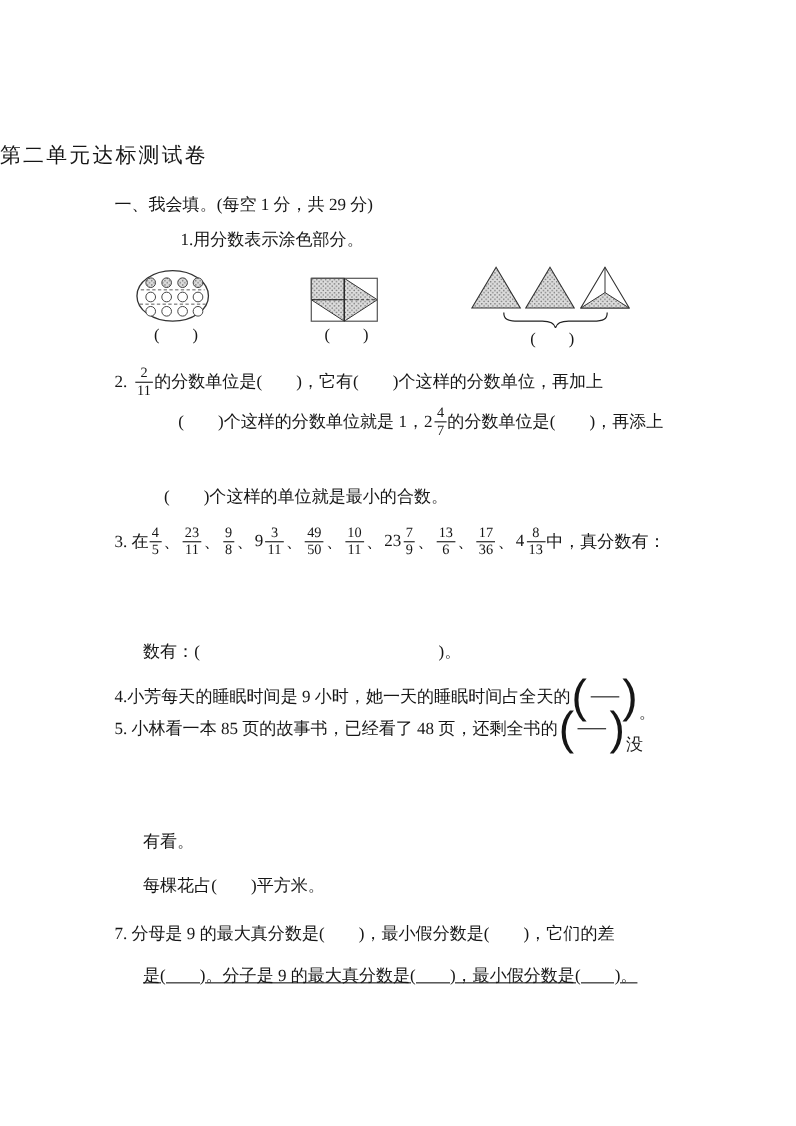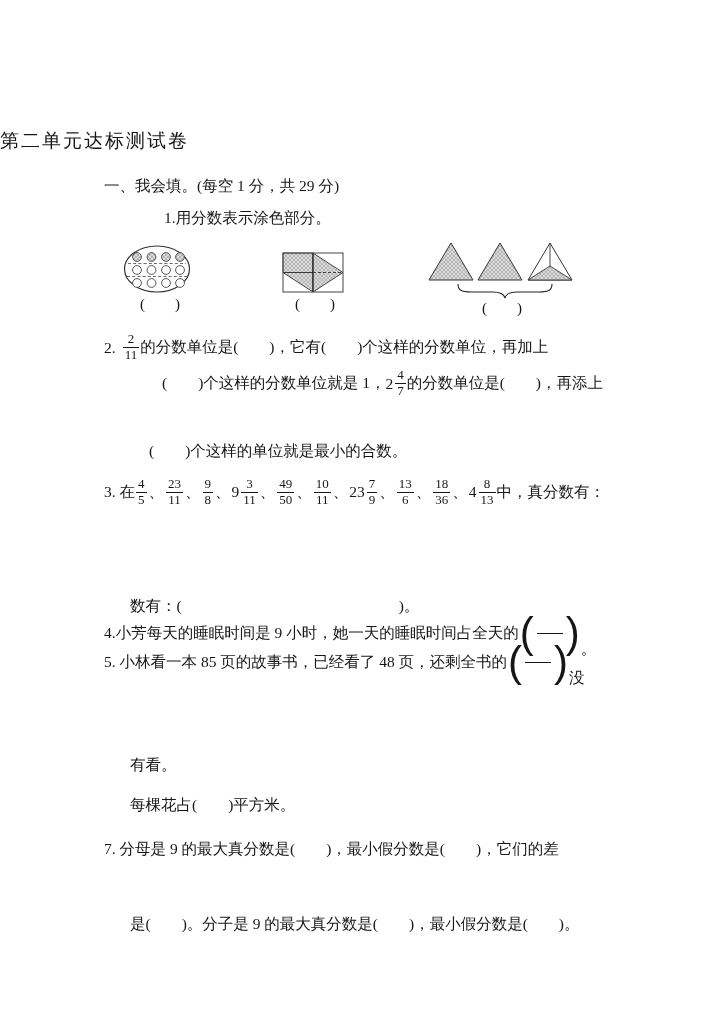--- a/index.html
+++ b/index.html
@@ -161,35 +161,35 @@
     <span class="sep">、</span>
     <span class="mixed">
         <span class="frac">
           <span class="num">13</span>
           <span class="den">6</span>
         </span>
       </span>
     <span class="sep">、</span>
     <span class="mixed">
         <span class="frac">
-          <span class="num">18</span>
+          <span class="num">17</span>
           <span class="den">36</span>
         </span>
       </span>
     <span class="sep">、</span>
     <span class="mixed">
         <span class="mint">4</span>
         <span class="frac">
           <span class="num">8</span>
           <span class="den">13</span>
         </span>
       </span>
     <span>中，真分数有：</span>
   </div>
-  <div class="abs" style="left:130px;top:596px;">数有：(　　　　　　　　　　　　　　)。</div>
+  <div class="abs" style="left:130px;top:582px;">数有：(　　　　　　　　　　　　　　)。</div>
 
   <div class="abs frow" style="left:104px;top:608px;height:50px;">
     <span>4.小芳每天的睡眠时间是 9 小时，她一天的睡眠时间占全天的</span>
     <span class="bigblank">
         <span class="bp">(</span>
         <span class="bbar"></span>
         <span class="bp">)</span>
       </span>
     <span class="post-low">。</span>
   </div>
@@ -201,15 +201,15 @@
         <span class="bbar"></span>
         <span class="bp">)</span>
       </span>
     <span class="post-low">没</span>
   </div>
   <div class="abs" style="left:130px;top:727px;margin-top:28px;">有看。</div>
 
   <div class="abs" style="left:130px;top:795px;">每棵花占(　　)平方米。</div>
 
   <div class="abs" style="left:104px;top:839px;">7. 分母是 9 的最大真分数是(　　)，最小假分数是(　　)，它们的差</div>
-  <div class="abs" style="left:130px;top:914px;">是(　　)。分子是 9 的最大真分数是(　　)，最小假分数是(　　)。</div>
+  <div class="abs" style="left:130px;top:877px;text-decoration:underline;">是(　　)。分子是 9 的最大真分数是(　　)，最小假分数是(　　)。</div>
 
 </div>
 
 </body></html>

